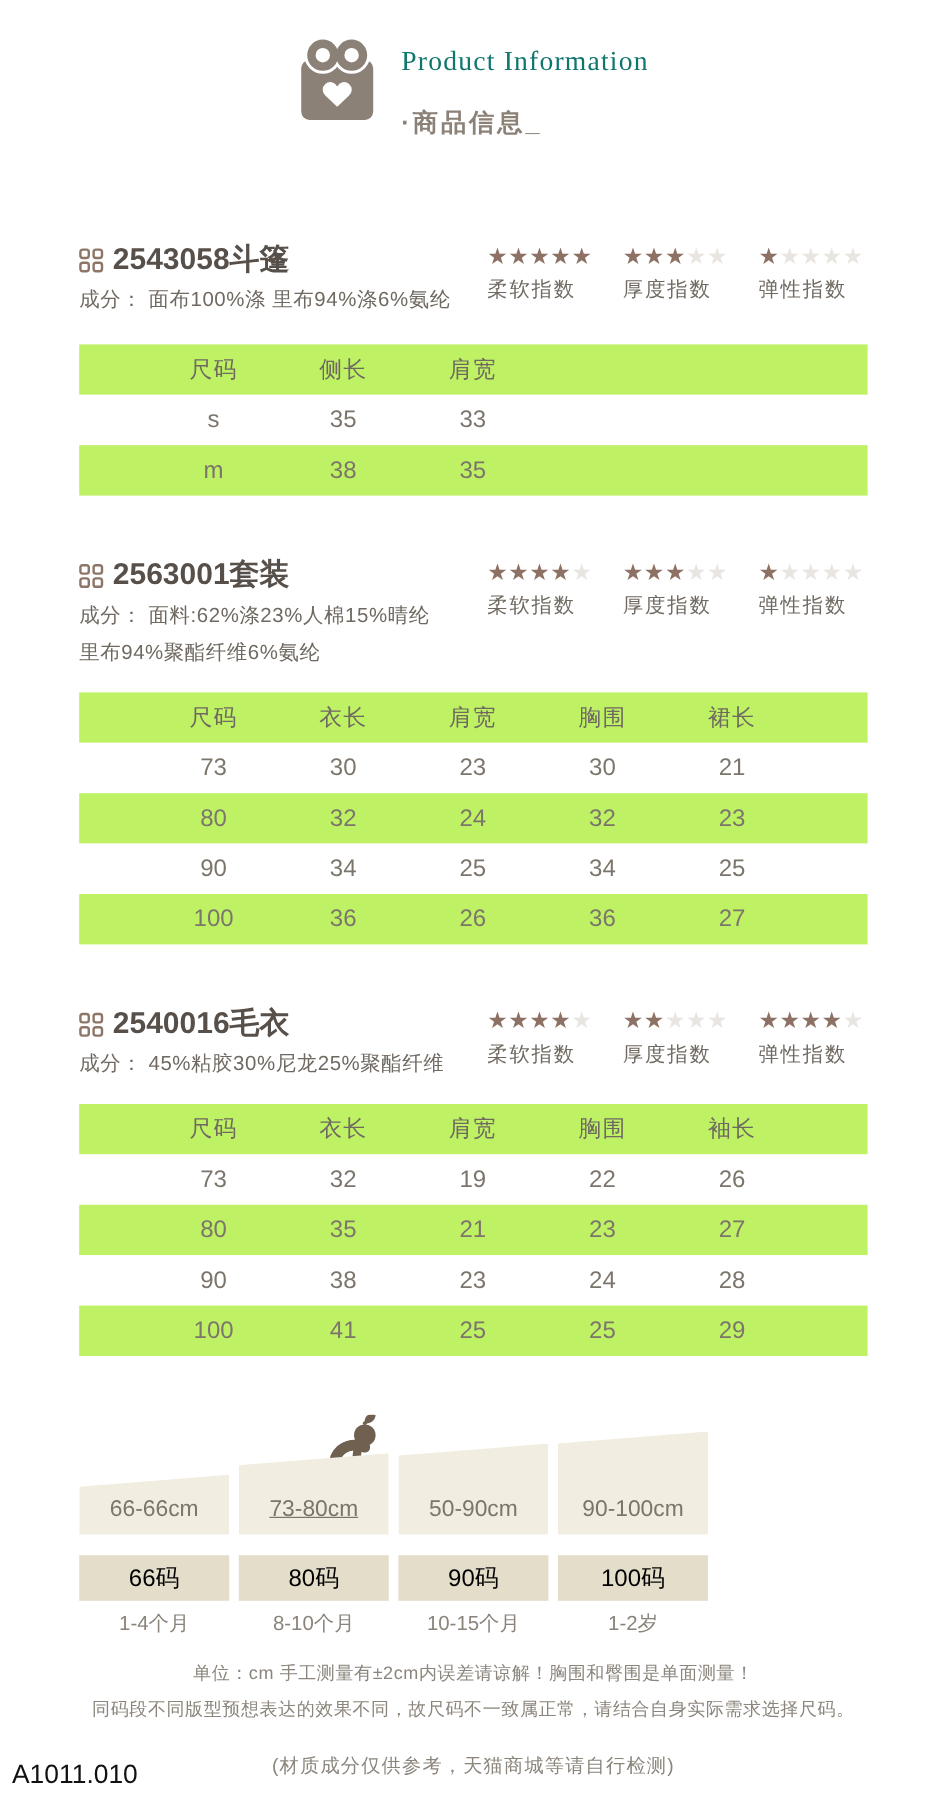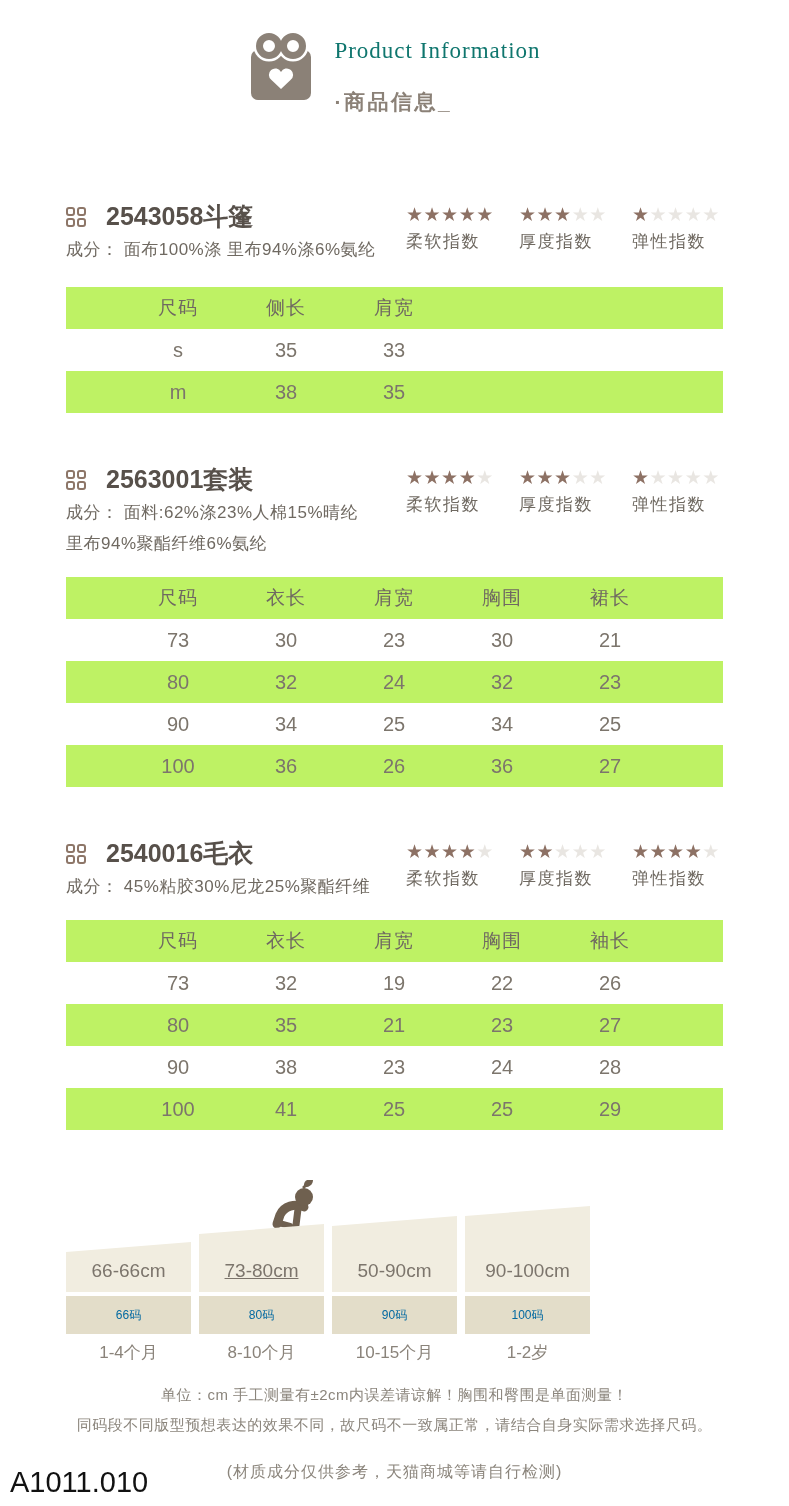--- a/index.html
+++ b/index.html
@@ -12,21 +12,21 @@
   .page-header { margin-top:30px; display:flex; justify-content:center; align-items:flex-start; gap:20px; }
   .logo { flex:0 0 auto; }
   .header-titles { padding-top:8px; }
   .title-en { font-family:"Liberation Serif", serif; font-size:23px; color:#0f766e; letter-spacing:1px; }
   .title-zh { font-size:21px; color:#8b8177; letter-spacing:2.5px; font-weight:600; margin-top:24px; }
 
   
   .product { margin-top:50px; }
   #products .product:first-child { margin-top:84px; }
   .prod-head { display:flex; justify-content:space-between; align-items:flex-start; margin:0 64px 0 66px; }
-  .prod-title { display:flex; align-items:center; gap:20px; font-size:25px; font-weight:bold; color:#57504a; line-height:32px; }
+  .prod-title { display:flex; align-items:center; gap:8px; font-size:25px; font-weight:bold; color:#57504a; line-height:32px; }
   .grid-icon { display:grid; grid-template-columns:9px 9px; grid-template-rows:9px 9px; gap:2px; margin-top:2px; }
   .gi-cell { border:2px solid #8d7668; border-radius:3px; }
   .comp { font-size:17px; color:#6f6961; line-height:26px; margin-top:5px; letter-spacing:0.5px; }
 
   .ratings { display:flex; gap:20px; padding-top:4px; }
   .rating { width:93px; }
   .stars { font-size:19px; line-height:22px; letter-spacing:0.5px; white-space:nowrap; }
   .star.f { color:#8d7164; }
   .star.e { color:#e9e6e2; }
   .rating-label { font-size:17px; color:#6f6961; margin-top:4px; letter-spacing:1.5px; white-space:nowrap; }
@@ -39,30 +39,30 @@
   .st-cell { width:108px; text-align:center; font-size:20px; color:#7c756c; }
   .st-cell.head { font-size:19px; color:#6f6961; letter-spacing:1px; }
 
   
   .size-guide { position:relative; margin:54px 66px 0 66px; height:180px; }
   .sg-cols { position:absolute; left:0; right:0; bottom:0; display:flex; gap:8px; align-items:flex-end; }
   .sg-col { width:125px; display:flex; flex-direction:column; }
   .sg-block { background:#f1ede0; display:flex; align-items:flex-end; justify-content:center;
               padding-bottom:10px; clip-path:polygon(0 10px, 100% 0, 100% 100%, 0 100%); }
   .sg-cm { font-size:19px; color:#7c756c; }
-  .sg-bar { margin-top:4px; height:38px; background:#e3ddc9; display:flex; align-items:center; justify-content:center;
-            font-size:12px; color:#0369a1; }
+  .sg-bar { margin-top:17px; height:38px; background:#e3ddc9; display:flex; align-items:center; justify-content:center;
+            font-size:20px; color:#000000; }
   .sg-age { height:30px; display:flex; align-items:flex-end; justify-content:center; font-size:17px; color:#8a837a; }
   .baby { position:absolute; left:196px; bottom:130px; }
 
   
   .notes { margin-top:16px; text-align:center; }
   .notes p { font-size:15px; color:#8b857c; line-height:30px; letter-spacing:0.5px; }
   .disclaimer { margin-top:22px; text-align:center; font-size:16px; color:#8b857c; letter-spacing:1px; }
-  .watermark { position:absolute; left:10px; top:1466px; font-size:29px; color:#111111; }
+  .watermark { position:absolute; left:10px; top:1466px; font-size:22px; color:#111111; }
 </style>
 </head>
 <body>
 
 <header class="page-header">
   <span class="logo">
     <svg width="66" height="72" viewBox="0 0 66 72" aria-hidden="true">
       <rect x="3" y="20" width="60" height="50" rx="7" fill="#8b8177"></rect>
       <circle cx="21" cy="16" r="15.5" fill="#ffffff"></circle>
       <circle cx="45" cy="16" r="15.5" fill="#ffffff"></circle>

